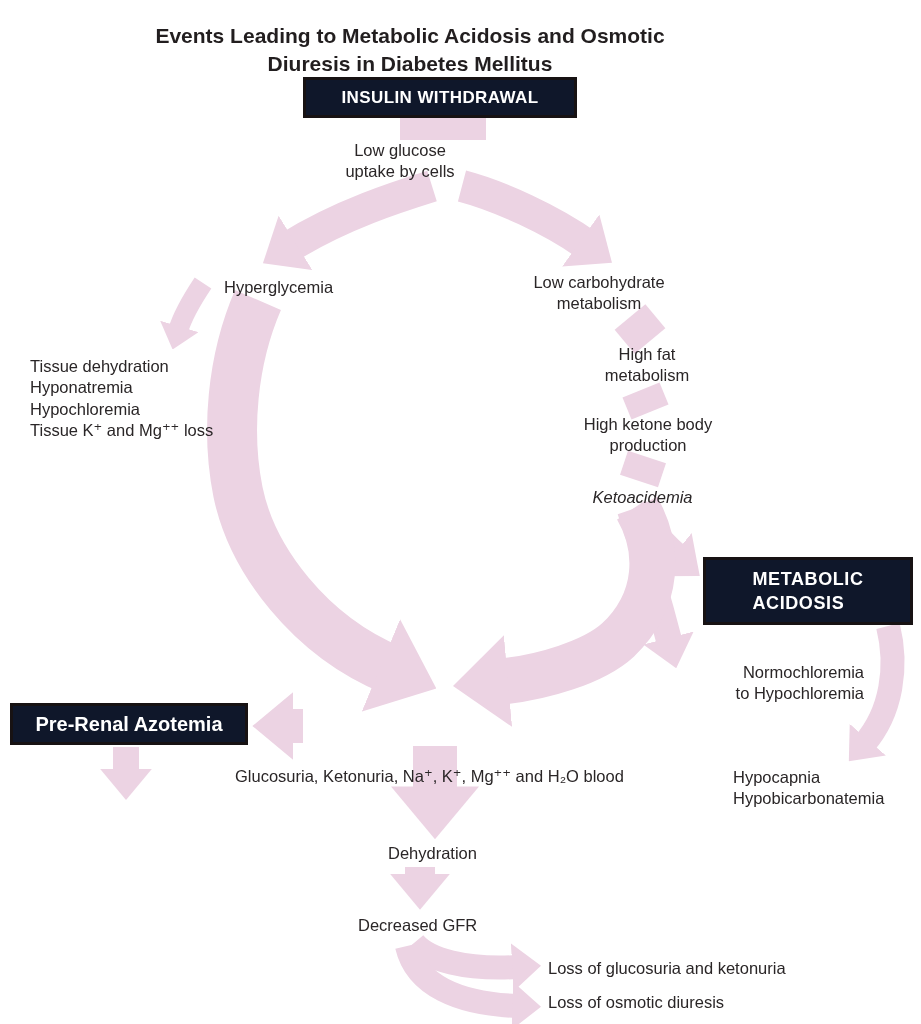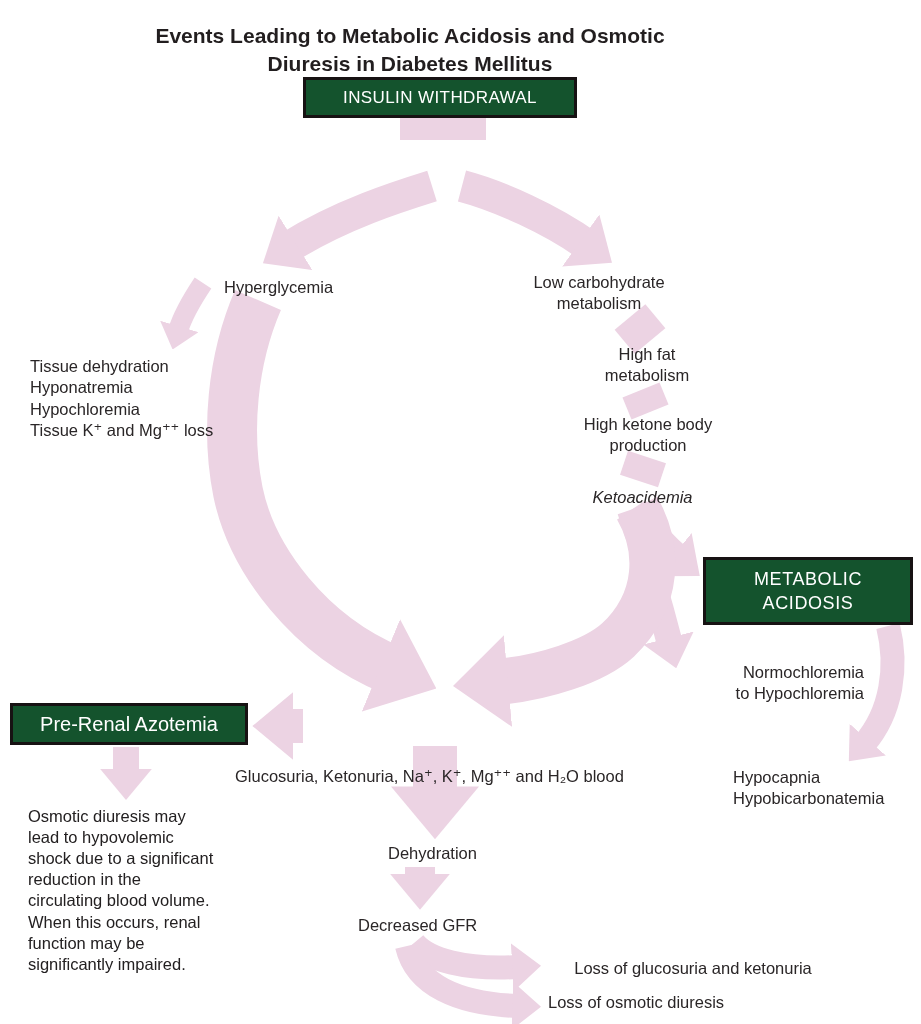--- a/index.html
+++ b/index.html
@@ -7,23 +7,23 @@
     position:relative;width:921px;height:1024px;background:#ffffff;overflow:hidden;
     font-family:"Liberation Sans","DejaVu Sans",sans-serif;color:#262223;
   }
   #arrow-layer{position:absolute;left:0;top:0;width:921px;height:1024px;}
   .lbl{
     position:absolute;font-size:16.5px;line-height:1.28;color:#2a2627;
     white-space:pre-line;z-index:2;
   }
   .center{text-align:center;}
   .mbox{
-    position:absolute;z-index:3;background:#14532d;border:3px solid #171213;
-    color:#ffffff;font-weight:400;display:flex;align-items:center;justify-content:center;
-    text-align:center;white-space:pre-line;box-sizing:border-box;
+    position:absolute;z-index:3;background:#0f172a;border:3px solid #171213;
+    color:#ffffff;font-weight:700;display:flex;align-items:center;justify-content:center;
+    white-space:pre-line;box-sizing:border-box;
   }
   .title{
     position:absolute;left:40px;top:6px;width:740px;text-align:center;
     font-size:21px;line-height:1.35;font-weight:700;color:#221e1f;white-space:pre-line;z-index:2;margin-top:16px;
   }
   .note{font-size:16.5px;line-height:1.28;color:#232021;}
 </style>
 </head>
 <body>
 
@@ -55,20 +55,22 @@
       <path d="M414,943 C428,960 465,970 518,967" stroke-width="24" marker-end="url(#ah)"></path>
       <path d="M407,946 C416,985 458,1004 518,1006" stroke-width="24" marker-end="url(#ah)"></path>
     </g>
   </svg>
 
   <div class="title">Events Leading to Metabolic Acidosis and Osmotic
 Diuresis in Diabetes Mellitus</div>
 
   <div class="mbox" style="left:303px;top:77px;width:274px;height:41px;font-size:17px;letter-spacing:.4px;">INSULIN WITHDRAWAL</div>
 
+  <div class="lbl center" style="left:300px;top:140px;width:200px;">Low glucose
+uptake by cells</div>
 
   <div class="lbl" style="left:224px;top:277px;width:140px;">Hyperglycemia</div>
 
   <div class="lbl center" style="left:518px;top:272px;width:162px;">Low carbohydrate
 metabolism</div>
 
   <div class="lbl center" style="left:578px;top:344px;width:138px;">High fat
 metabolism</div>
 
   <div class="lbl center" style="left:563px;top:414px;width:170px;">High ketone body
@@ -88,30 +90,22 @@
 to Hypochloremia</div>
 
   <div class="lbl" style="left:733px;top:767px;width:190px;">Hypocapnia
 Hypobicarbonatemia</div>
 
   <div class="mbox" style="left:10px;top:703px;width:238px;height:42px;font-size:20px;">Pre-Renal Azotemia</div>
 
 
   <div class="lbl" style="left:235px;top:766px;width:420px;">Glucosuria, Ketonuria, Na⁺, K⁺, Mg⁺⁺ and H₂O blood</div>
 
-  <div class="lbl note" style="left:28px;top:806px;width:240px;">Osmotic diuresis may
-lead to hypovolemic
-shock due to a significant
-reduction in the
-circulating blood volume.
-When this occurs, renal
-function may be
-significantly impaired.</div>
 
   <div class="lbl center" style="left:370px;top:843px;width:125px;">Dehydration</div>
 
   <div class="lbl" style="left:358px;top:915px;width:140px;">Decreased GFR</div>
 
-  <div class="lbl" style="left:548px;top:958px;width:290px;text-align:center;">Loss of glucosuria and ketonuria</div>
+  <div class="lbl" style="left:548px;top:958px;width:290px;">Loss of glucosuria and ketonuria</div>
 
   <div class="lbl" style="left:548px;top:992px;width:250px;">Loss of osmotic diuresis</div>
 
 </div>
 
 </body></html>

